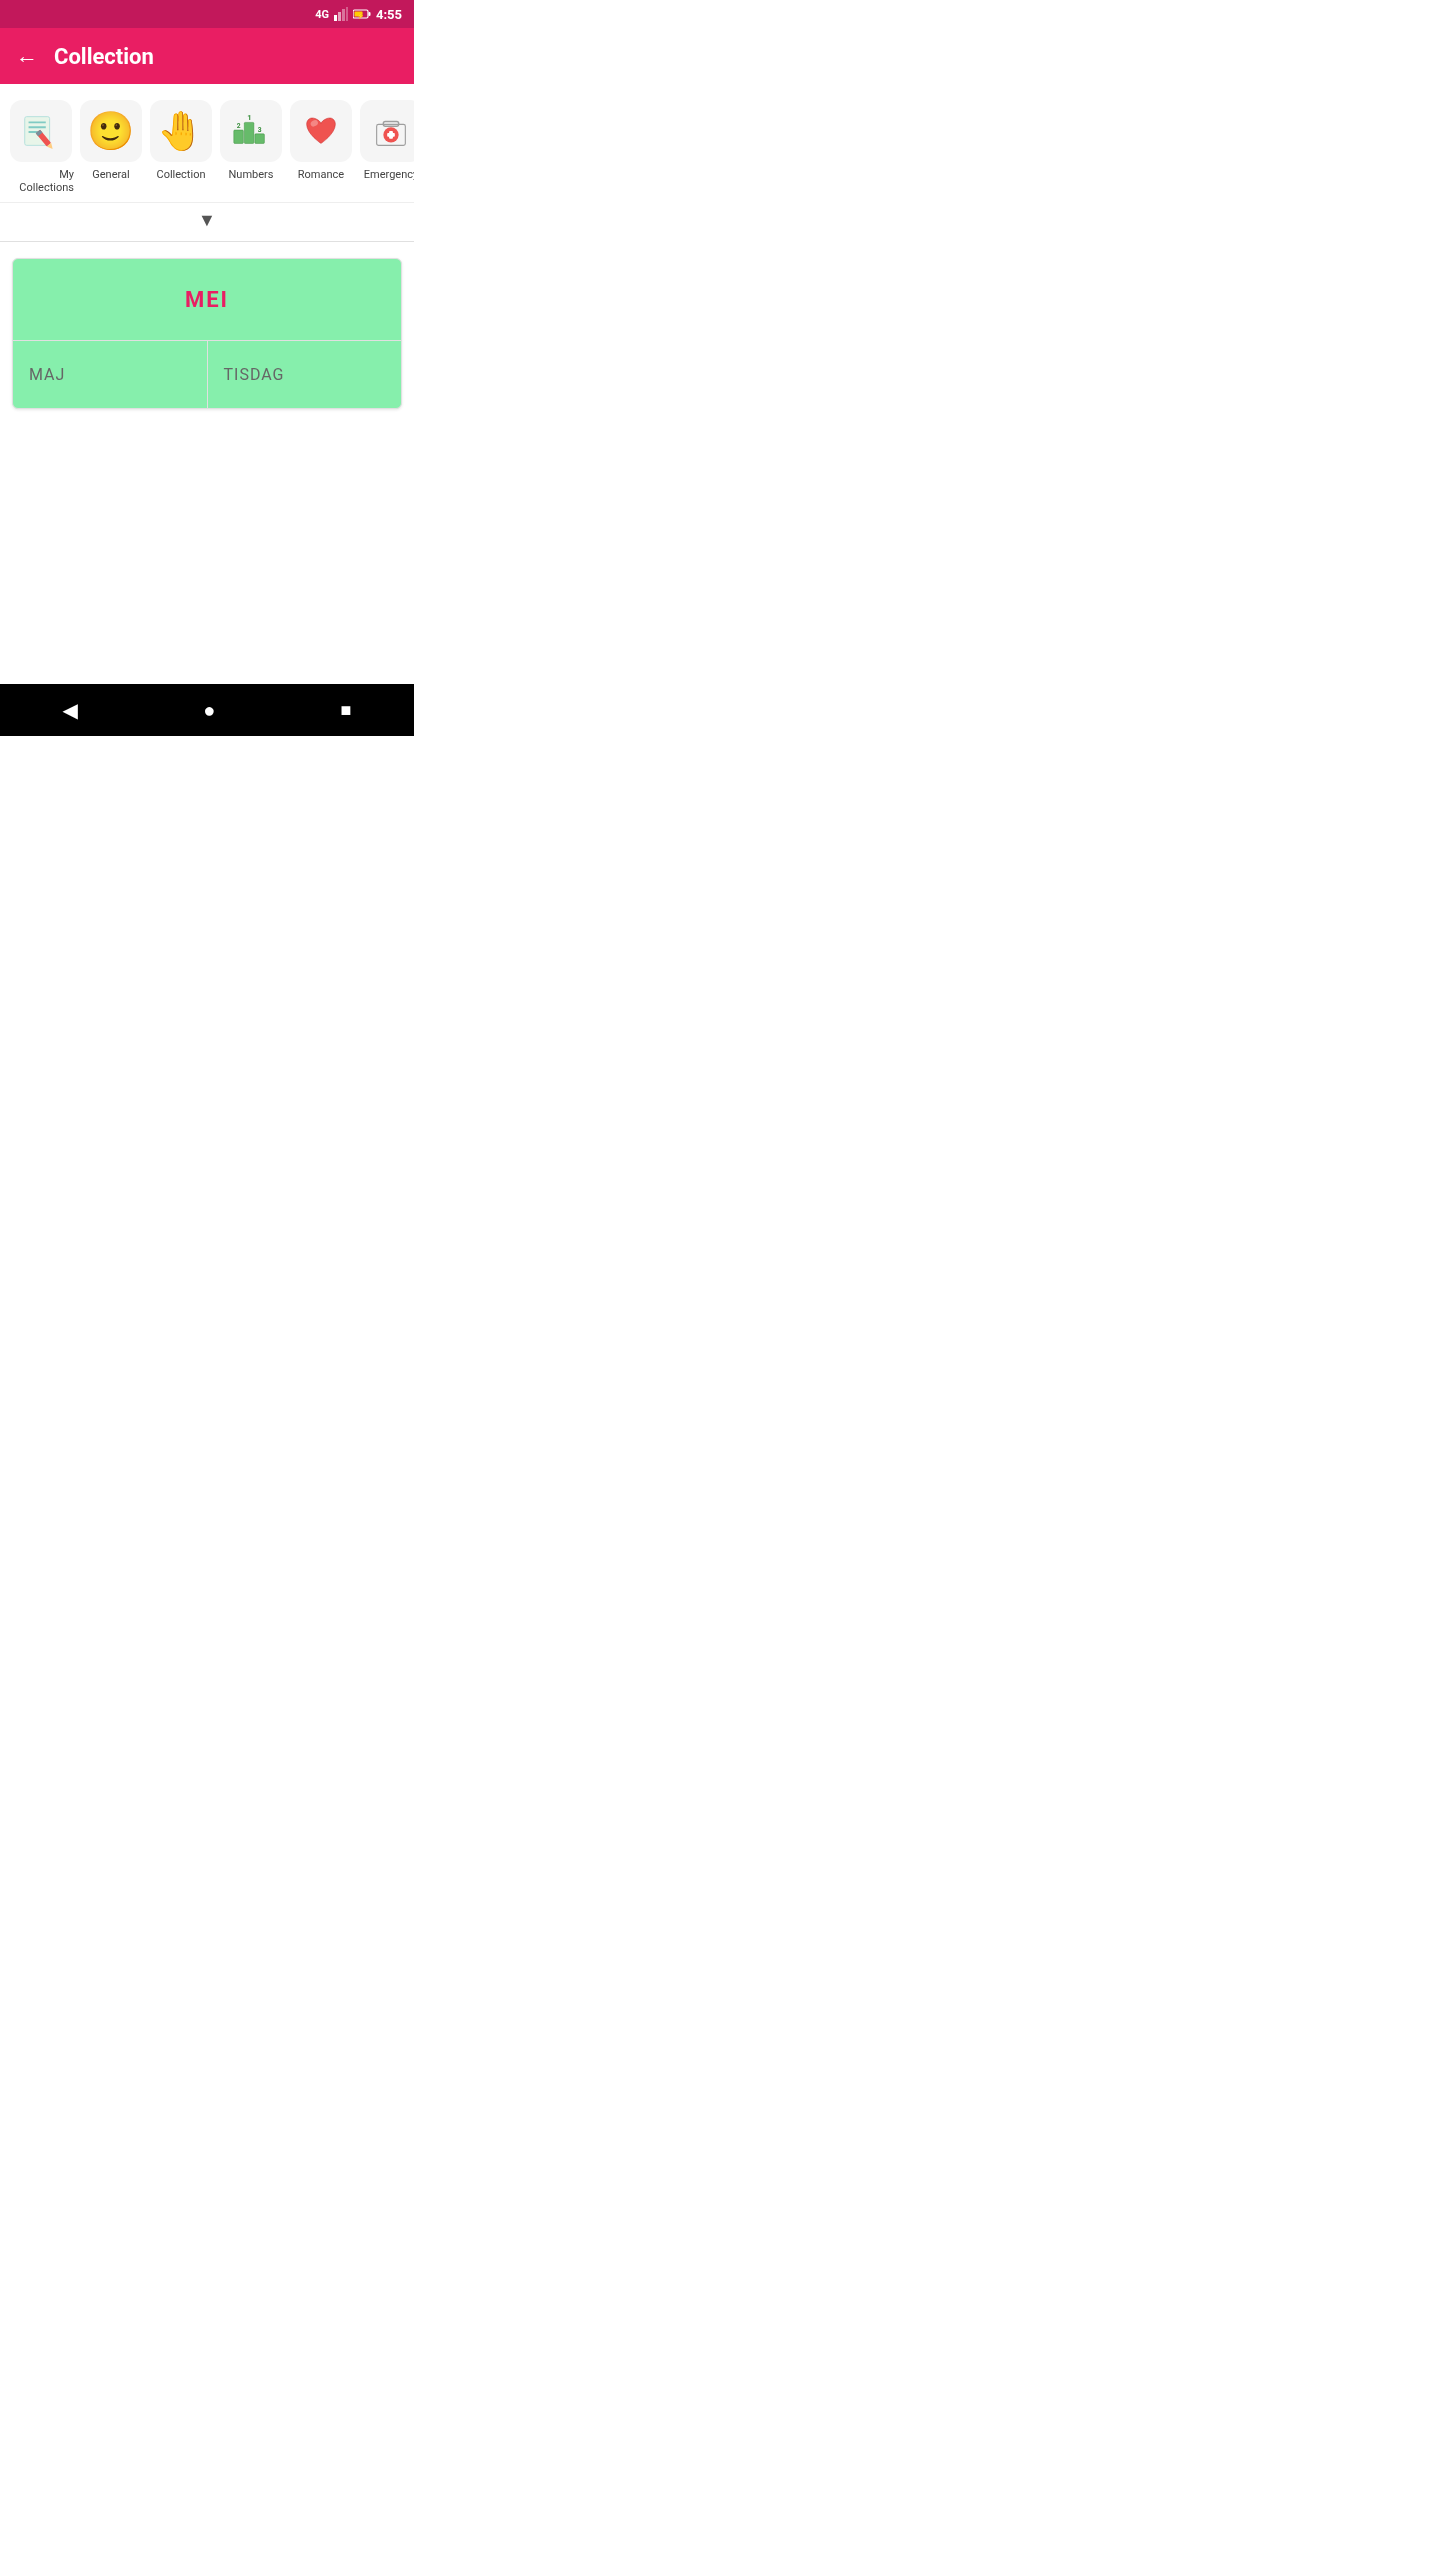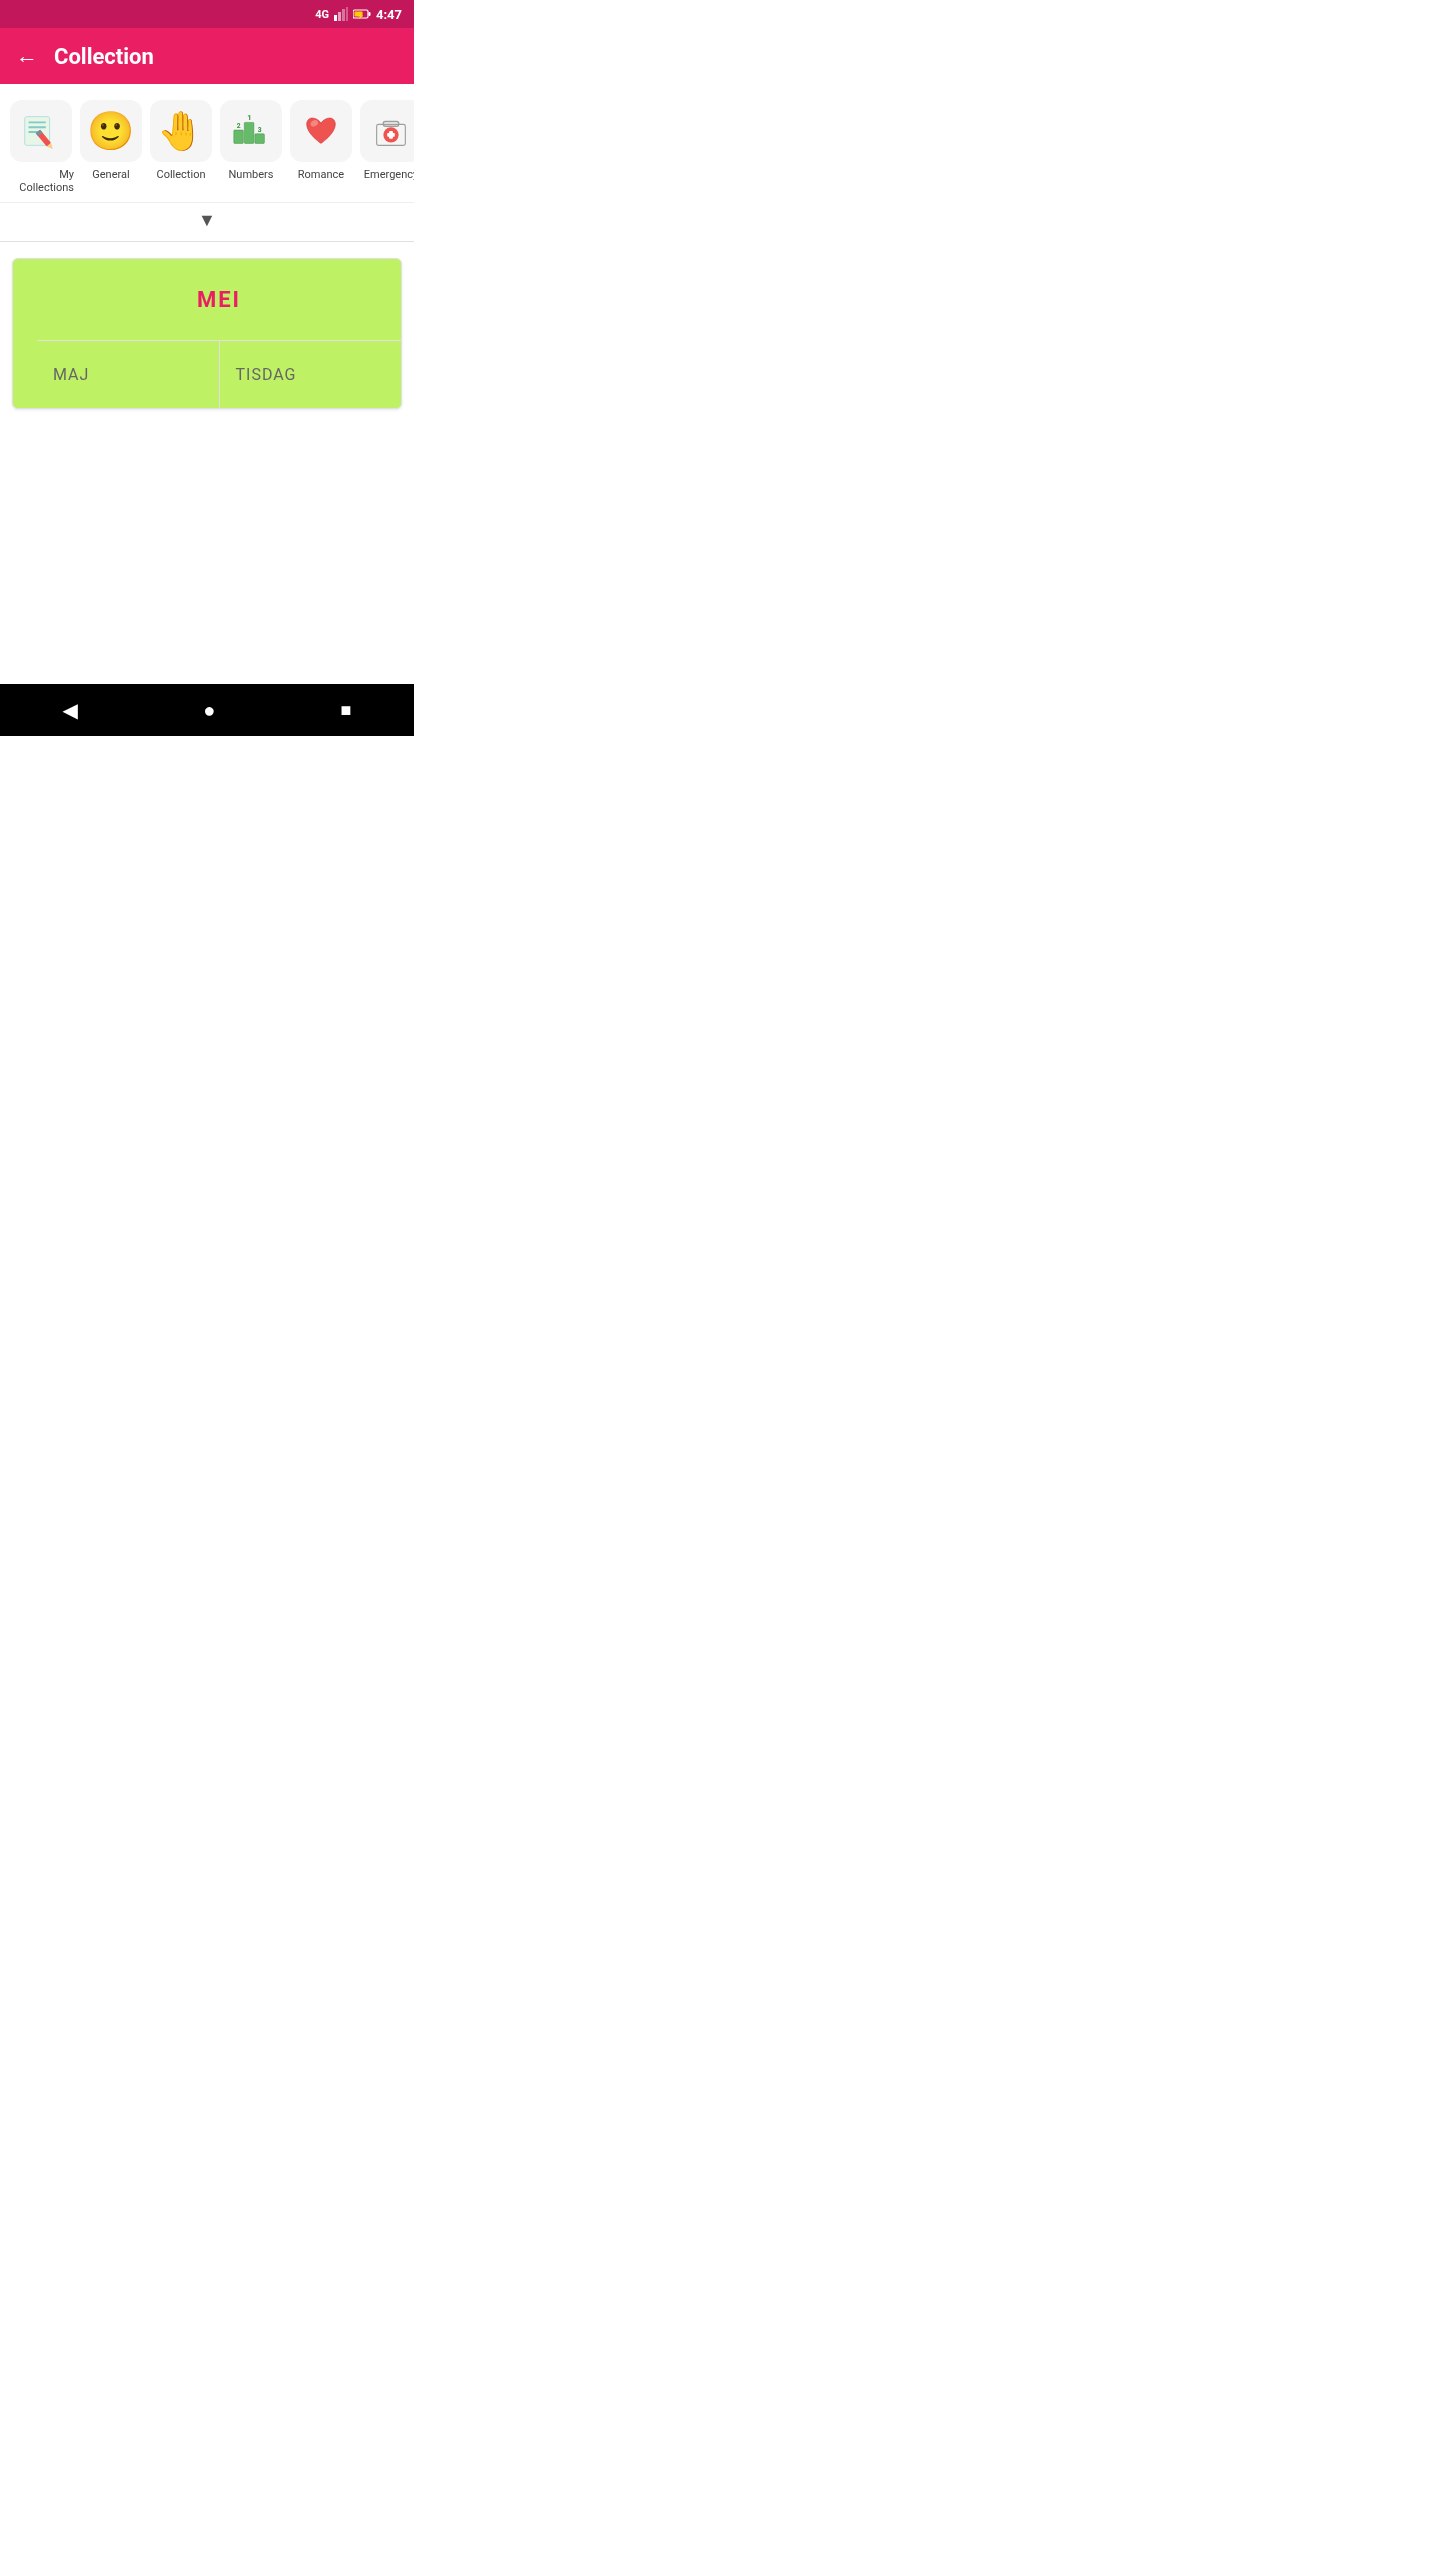--- a/index.html
+++ b/index.html
@@ -134,23 +134,22 @@
 
     
     .content-area {
       padding: 16px 12px;
     }
 
     .card {
       border: 1px solid #e0e0e0;
       border-radius: 6px;
       overflow: hidden;
-      background: #bef264;
+      background: #86efac;
       box-shadow: 0 1px 3px rgba(0,0,0,0.1);
-      padding-left: 24px;
     }
 
     .card-header {
       padding: 28px 16px;
       text-align: center;
       border-bottom: 1px solid #e0e0e0;
     }
 
     .card-header-text {
       font-size: 22px;
@@ -211,21 +210,21 @@
       <rect x="12" y="0" width="2" height="14" fill="white" opacity="0.3"></rect>
     </svg>
 
     <svg width="18" height="12" viewBox="0 0 18 12" fill="none">
       <rect x="0" y="2" width="15" height="8" rx="1.5" stroke="white" stroke-width="1.2" fill="none"></rect>
       <rect x="15.5" y="4" width="2" height="4" rx="1" fill="white"></rect>
       <rect x="1.5" y="3.5" width="8" height="5" rx="0.5" fill="#ffcc00"></rect>
 
       <text x="4" y="9.5" font-size="6" fill="white">⚡</text>
     </svg>
-    <span class="status-text">4:47</span>
+    <span class="status-text">4:55</span>
   </div>
 </div>
 
 <div class="app-bar">
   <span class="back-icon">←</span>
   <span class="app-title">Collection</span>
 </div>
 
 <div class="category-bar">
 

